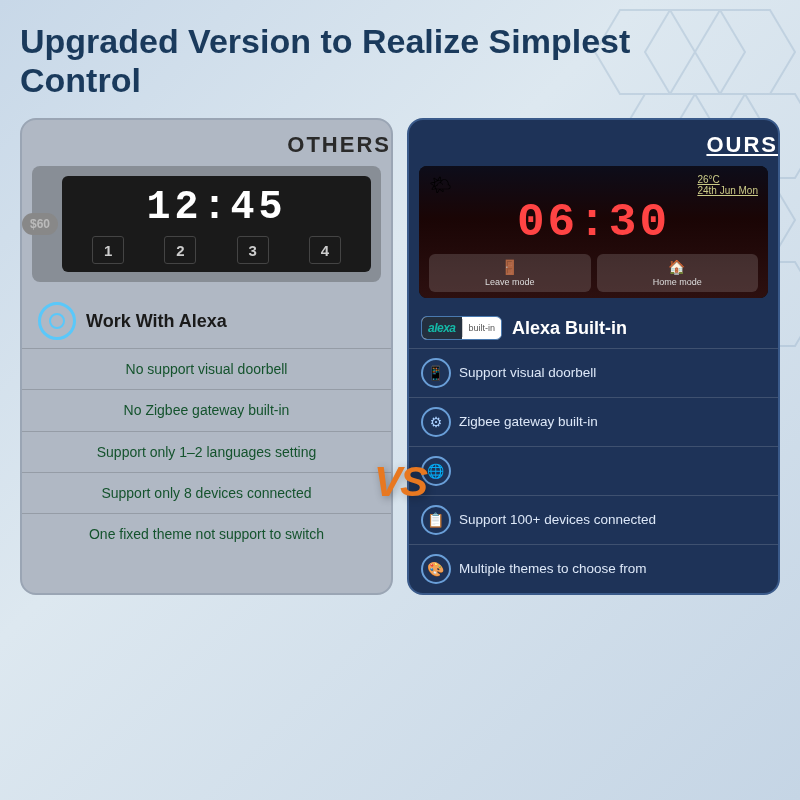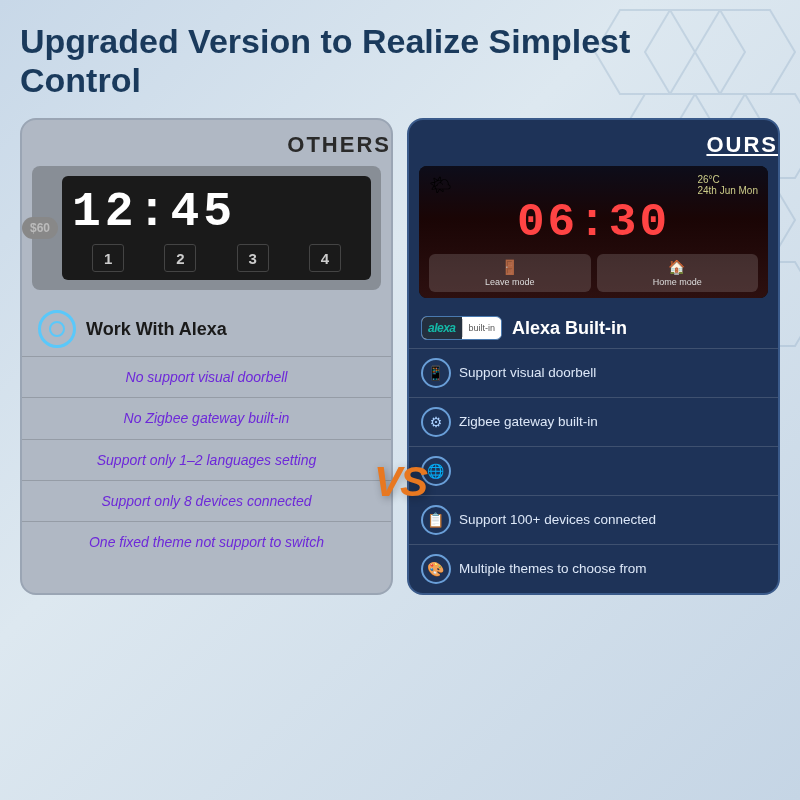--- a/index.html
+++ b/index.html
@@ -80,25 +80,26 @@
       border-radius: 12px;
       z-index: 3;
     }
     .digital-clock-box {
       background: #1a1a1a;
       border-radius: 6px;
       padding: 12px 10px 8px;
       margin-left: 20px;
     }
     .digital-clock-time {
-      font-size: 48px;
+      font-size: 40px;
       font-weight: 900;
       color: #ffffff;
       font-family: 'Courier New', monospace;
       letter-spacing: 4px;
+      text-align: center;
       line-height: 1;
     }
     .digital-clock-buttons {
       display: flex;
       justify-content: space-around;
       margin-top: 8px;
     }
     .digit-btn {
       background: #1a1a1a;
       border: 1px solid #444;
@@ -133,21 +134,21 @@
 
     
     .feature-rows { padding: 0; }
     .feature-row {
       border-top: 1px solid rgba(0,0,0,0.15);
       padding: 11px 16px;
       text-align: center;
       font-size: 14px;
       line-height: 1.3;
     }
-    .card-others .feature-row { color: #6d28d9; font-style: italic; }
+    .card-others .feature-row { color: #14532d; }
 
     
     .ours-display-area {
       margin: 0 10px 10px 10px;
       border-radius: 8px;
       overflow: hidden;
       background: #0a0a0a;
       position: relative;
     }
     .ours-clock-screen {
@@ -158,20 +159,21 @@
     }
     .ours-top-bar {
       display: flex;
       justify-content: space-between;
       align-items: center;
       margin-bottom: 4px;
     }
     .weather-info {
       font-size: 10px;
       color: #cccc88;
+      text-decoration: underline;
     }
     .weather-icon-area {
       font-size: 18px;
     }
     .ours-time {
       font-size: 46px;
       font-weight: 900;
       color: #ff4444;
       font-family: 'Courier New', monospace;
       letter-spacing: 3px;

